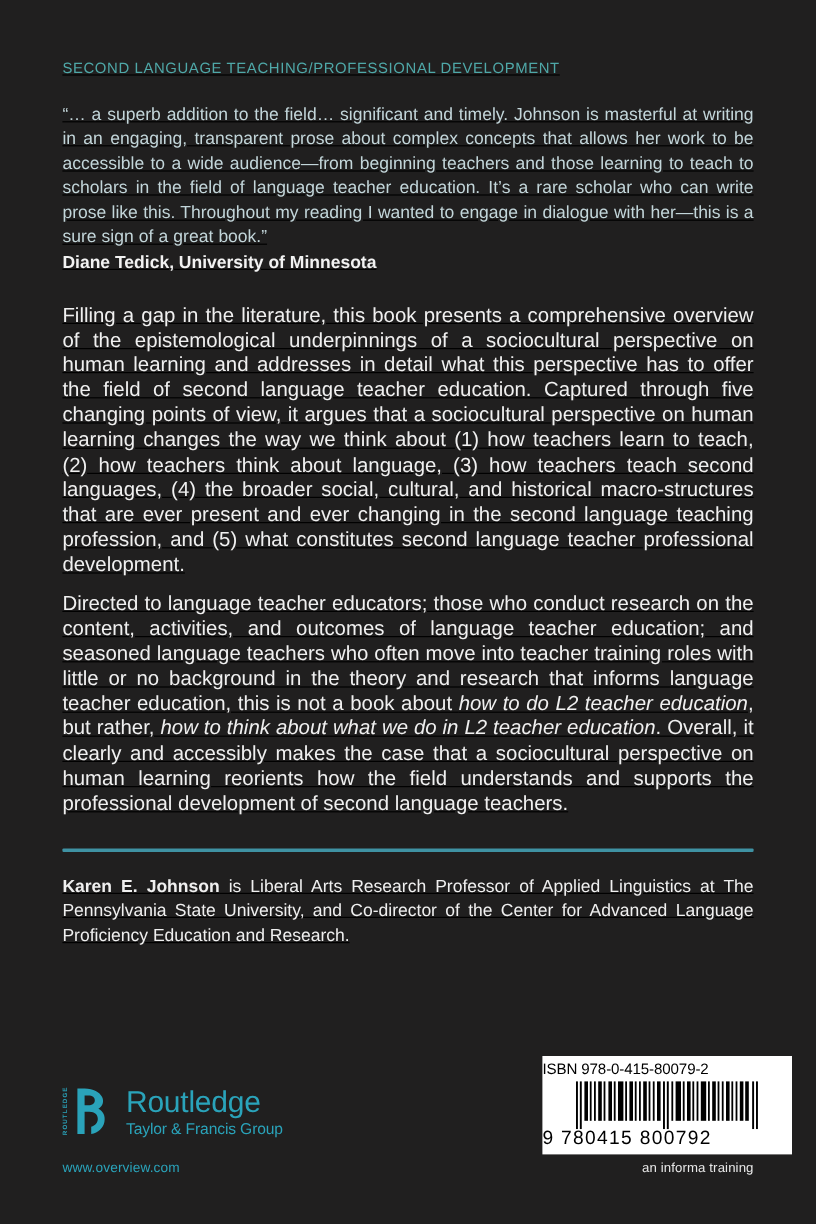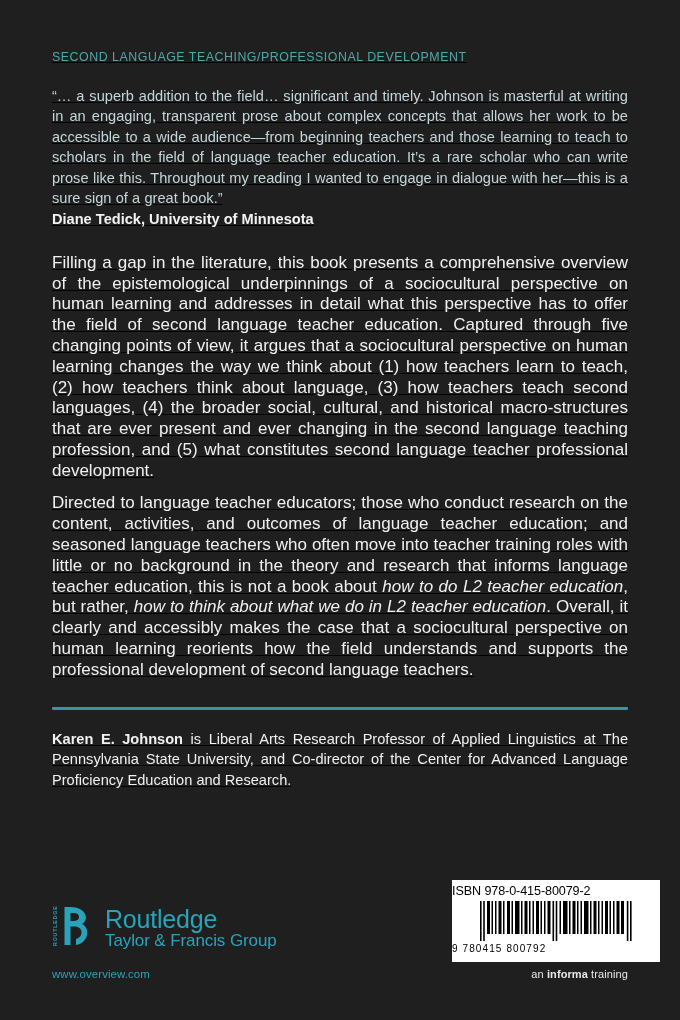--- a/index.html
+++ b/index.html
@@ -125,21 +125,21 @@
     padding-top: 1px;
   }
   .logo-name {
     color: #2aa3ba;
     font-size: 25px;
     line-height: 26px;
     letter-spacing: -0.2px;
   }
   .logo-sub {
     color: #2aa3ba;
-    font-size: 17px;
+    font-size: 13px;
     line-height: 15px;
     letter-spacing: -0.1px;
     margin-top: 1px;
   }
   .logo-url {
     position: absolute;
     left: 52px;
     top: 92px;
     color: #2aa3ba;
     font-size: 11.4px;
@@ -167,37 +167,37 @@
     font-family: "Liberation Sans", sans-serif;
   }
   .bars {
     margin: 3px auto 0 auto;
     width: 152px;
     height: 40px;
     display: block;
   }
   .barcode-digits {
     color: #000;
-    font-size: 10px;
+    font-size: 16px;
     letter-spacing: 1.1px;
     line-height: 15px;
     margin-top: 0px;
     font-family: "Liberation Sans", sans-serif;
   }
   .informa {
     position: absolute;
     left: 452px;
     top: 92px;
     width: 176px;
     text-align: right;
     color: #e8e8e8;
     font-size: 11px;
     letter-spacing: 0.1px;
   }
-  .informa b { font-weight: bold; margin-top: 13px; }
+  .informa b { font-weight: normal; margin-top: 13px; }
 </style>
 </head>
 <body>
 
 <div class="page">
 
   <div class="category">SECOND LANGUAGE TEACHING/PROFESSIONAL DEVELOPMENT</div>
 
 
   <div class="blurb second">“… a superb addition to the field… significant and timely. Johnson is masterful at writing in an engaging, transparent prose about complex concepts that allows her work to be accessible to a wide audience—from beginning teachers and those learning to teach to scholars in the field of language teacher education. It’s a rare scholar who can write prose like this. Throughout my reading I wanted to engage in dialogue with her—this is a sure sign of a great book.”</div>

